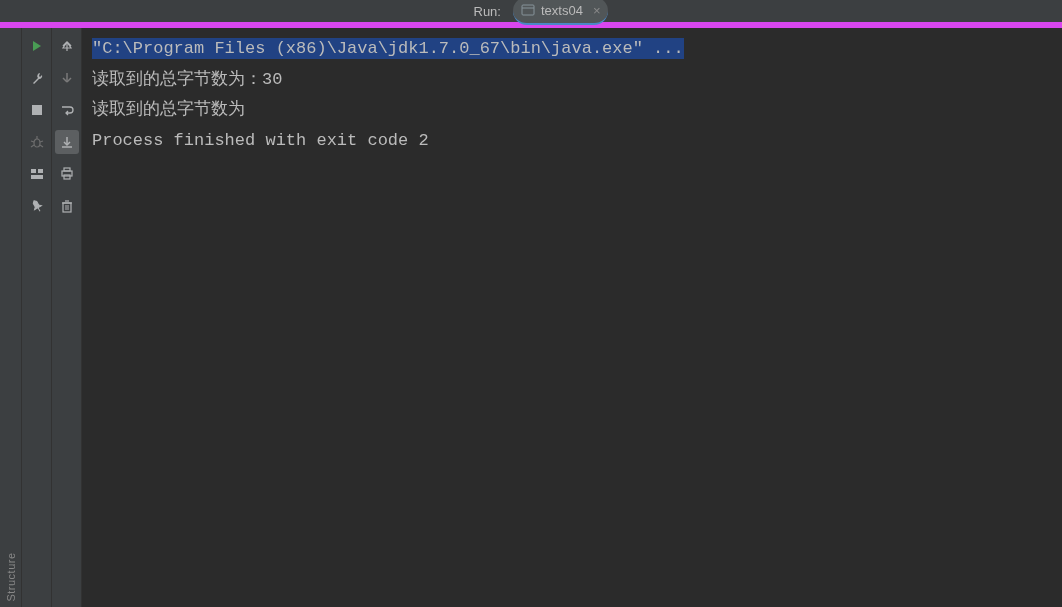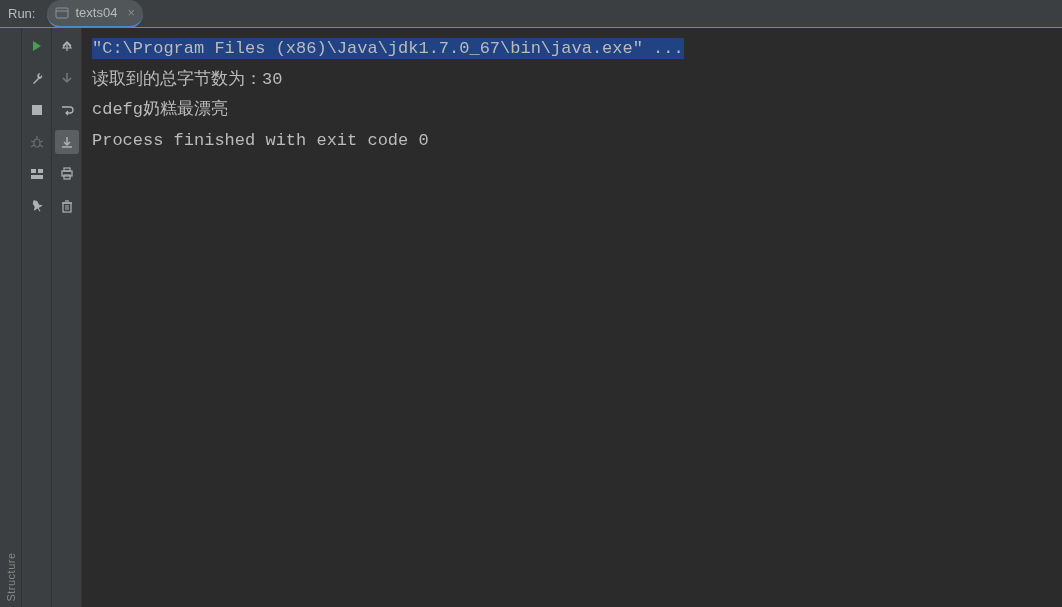--- a/index.html
+++ b/index.html
@@ -14,24 +14,25 @@
       font-size: 13px;
       width: 1062px;
       height: 607px;
       overflow: hidden;
       display: flex;
       flex-direction: column;
     }
     .tab-bar {
       height: 28px;
       background: #3c3f41;
-      border-bottom: 1px solid #d946ef;
-      display: flex;
-      align-items: center;
-      padding-left: 8px;
+      border-bottom: 6px solid #d946ef;
+      display: flex;
+      align-items: center;
+      padding-left: 20px;
+      justify-content: center;
     }
     .run-label {
       color: #bbbbbb;
       font-size: 13px;
       margin-right: 12px;
     }
     .tab {
       display: flex;
       align-items: center;
       height: 28px;
@@ -257,18 +258,18 @@
         <line x1="5" y1="2" x2="9" y2="2" stroke="#afb1b3" stroke-width="1.2"></line>
         <line x1="6" y1="6" x2="6" y2="11" stroke="#afb1b3" stroke-width="1"></line>
         <line x1="8" y1="6" x2="8" y2="11" stroke="#afb1b3" stroke-width="1"></line>
       </svg>
     </div>
   </div>
 
   <div class="console-area">
     <span class="console-line-wrap"><span class="console-line highlighted">"C:\Program Files (x86)\Java\jdk1.7.0_67\bin\java.exe" ...</span></span>
     <span class="console-line-wrap"><span class="console-line">读取到的总字节数为：30</span></span>
-    <span class="console-line-wrap"><span class="console-line">cdefg奶糕最漂亮</span></span>
+    <span class="console-line-wrap"><span class="console-line">读取到的总字节数为</span></span>
     <span class="console-line-wrap"><span class="console-line"></span></span>
-    <span class="console-line-wrap"><span class="console-line">Process finished with exit code 0</span></span>
+    <span class="console-line-wrap"><span class="console-line">Process finished with exit code 2</span></span>
   </div>
 
 </div>
 
 </body></html>

